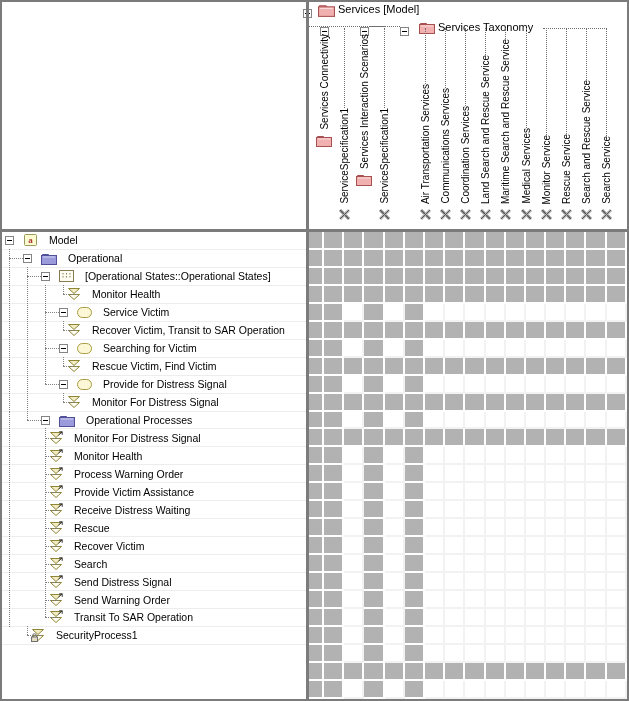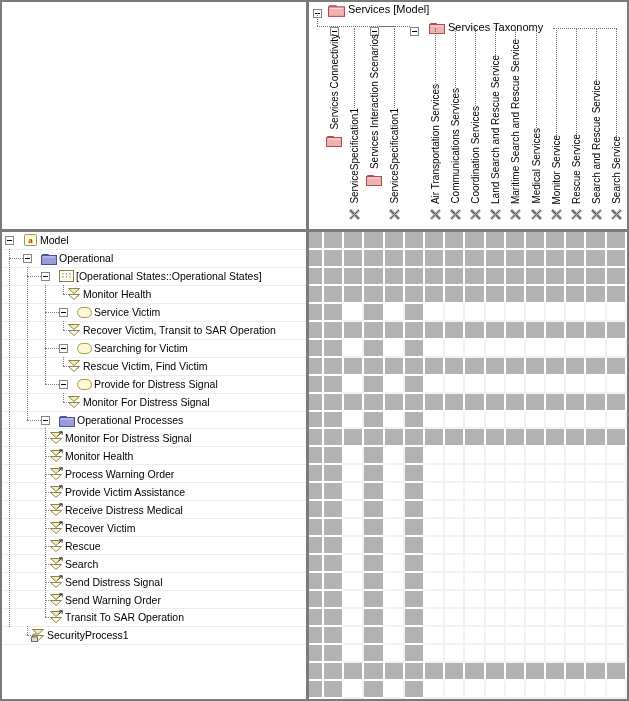--- a/index.html
+++ b/index.html
@@ -2,21 +2,21 @@
 <html><head>
 <meta charset="utf-8">
 <style>
   html,body{margin:0;padding:0;background:#fff;}
   #app{position:relative;width:629px;height:701px;box-sizing:border-box;border:2px solid #7b7b7b;
        background:#fff;font-family:"Liberation Sans",sans-serif;overflow:hidden;
        --rh:17.9615px;--cw:20.2px;}
   
   .panel{position:absolute;background:#fff;overflow:hidden;}
   #corner{left:0;top:0;width:304px;height:227px;}
-  #colhdr{left:307px;top:0;width:318px;height:227px;}
+  #colhdr{left:297px;top:0;width:318px;height:227px;}
   #treepanel{left:0;top:230px;width:304px;height:467px;}
   #gridpanel{left:307px;top:230px;width:318px;height:467px;}
   .vsplit{position:absolute;left:304px;top:0;width:3px;height:697px;background:#7b7b7b;}
   .hsplit{position:absolute;left:0;top:227px;width:625px;height:3px;background:#7b7b7b;}
   #root-exp{position:absolute;left:4px;top:2px;}
   #root-icon{position:absolute;left:19px;top:1px;}
   #root-label{position:absolute;left:39px;top:1px;font-size:11px;white-space:nowrap;}
   #tax-icon{position:absolute;left:120px;top:18px;}
   #tax-label{position:absolute;left:139px;top:19px;font-size:11px;white-space:nowrap;text-align:right;}
   .hdot{position:absolute;height:0;border-top:1px dotted #707070;}
@@ -31,21 +31,21 @@
   
   .trow{height:var(--rh);box-sizing:border-box;border-bottom:1px solid #ededed;display:flex;
         align-items:center;padding-left:3px;white-space:nowrap;}
   .slot{position:relative;flex:0 0 18px;width:18px;height:100%;}
   .g-v{position:absolute;left:4px;top:-1px;bottom:-1px;width:0;border-left:1px dotted #808080;}
   .g-l{position:absolute;left:4px;top:-1px;height:calc(50% + 1px);width:0;border-left:1px dotted #808080;}
   .g-h{position:absolute;left:4px;right:0;top:50%;height:0;border-top:1px dotted #808080;}
   .expbox{position:absolute;left:0;top:50%;transform:translateY(-50%);}
   .ticon{flex:0 0 auto;display:inline-flex;}
   .trow.leaf .ticon{margin-left:-10px;}
-  .tlabel{margin-left:2px;font-size:10.5px;color:#000;overflow:hidden;}
+  .tlabel{margin-left:11px;font-size:10.5px;color:#000;overflow:hidden;}
   
   #grid{display:grid;grid-template-columns:15px repeat(15,var(--cw));grid-auto-rows:var(--rh);}
   .cell{box-sizing:border-box;border-right:2px solid #fff;border-bottom:2px solid #fff;}
   .cell.gray{background:#b2b2b2;border-color:#ffffff;}
   .cell.white{background:#ffffff;border-color:#f2f2f2;}
 </style>
 </head>
 <body>
 
 <div id="app">
@@ -536,57 +536,57 @@
           <div class="g-v"></div>
           <div class="g-h"></div>
         </div>
         <span class="ticon">
           <svg width="14" height="14">
             <polygon points="1.5,1.5 12.5,1.5 7,6.5" fill="#f1ecc3" stroke="#8f8536"></polygon>
             <polygon points="1.5,7.5 12.5,7.5 7,12.5" fill="#fffdf2" stroke="#8f8536"></polygon>
             <path d="M9.5,4 L13.2,0.8 M13.2,0.8 h-3 M13.2,0.8 v3" stroke="#333" fill="none"></path>
           </svg>
         </span>
-        <span class="tlabel">Receive Distress Medical</span>
+        <span class="tlabel">Receive Distress Waiting</span>
       </div>
       <div class="trow leaf">
         <div class="slot">
           <div class="g-v"></div>
         </div>
         <div class="slot"></div>
         <div class="slot">
           <div class="g-v"></div>
           <div class="g-h"></div>
         </div>
         <span class="ticon">
           <svg width="14" height="14">
             <polygon points="1.5,1.5 12.5,1.5 7,6.5" fill="#f1ecc3" stroke="#8f8536"></polygon>
             <polygon points="1.5,7.5 12.5,7.5 7,12.5" fill="#fffdf2" stroke="#8f8536"></polygon>
             <path d="M9.5,4 L13.2,0.8 M13.2,0.8 h-3 M13.2,0.8 v3" stroke="#333" fill="none"></path>
           </svg>
         </span>
+        <span class="tlabel">Rescue</span>
+      </div>
+      <div class="trow leaf">
+        <div class="slot">
+          <div class="g-v"></div>
+        </div>
+        <div class="slot"></div>
+        <div class="slot">
+          <div class="g-v"></div>
+          <div class="g-h"></div>
+        </div>
+        <span class="ticon">
+          <svg width="14" height="14">
+            <polygon points="1.5,1.5 12.5,1.5 7,6.5" fill="#f1ecc3" stroke="#8f8536"></polygon>
+            <polygon points="1.5,7.5 12.5,7.5 7,12.5" fill="#fffdf2" stroke="#8f8536"></polygon>
+            <path d="M9.5,4 L13.2,0.8 M13.2,0.8 h-3 M13.2,0.8 v3" stroke="#333" fill="none"></path>
+          </svg>
+        </span>
         <span class="tlabel">Recover Victim</span>
-      </div>
-      <div class="trow leaf">
-        <div class="slot">
-          <div class="g-v"></div>
-        </div>
-        <div class="slot"></div>
-        <div class="slot">
-          <div class="g-v"></div>
-          <div class="g-h"></div>
-        </div>
-        <span class="ticon">
-          <svg width="14" height="14">
-            <polygon points="1.5,1.5 12.5,1.5 7,6.5" fill="#f1ecc3" stroke="#8f8536"></polygon>
-            <polygon points="1.5,7.5 12.5,7.5 7,12.5" fill="#fffdf2" stroke="#8f8536"></polygon>
-            <path d="M9.5,4 L13.2,0.8 M13.2,0.8 h-3 M13.2,0.8 v3" stroke="#333" fill="none"></path>
-          </svg>
-        </span>
-        <span class="tlabel">Rescue</span>
       </div>
       <div class="trow leaf">
         <div class="slot">
           <div class="g-v"></div>
         </div>
         <div class="slot"></div>
         <div class="slot">
           <div class="g-v"></div>
           <div class="g-h"></div>
         </div>

